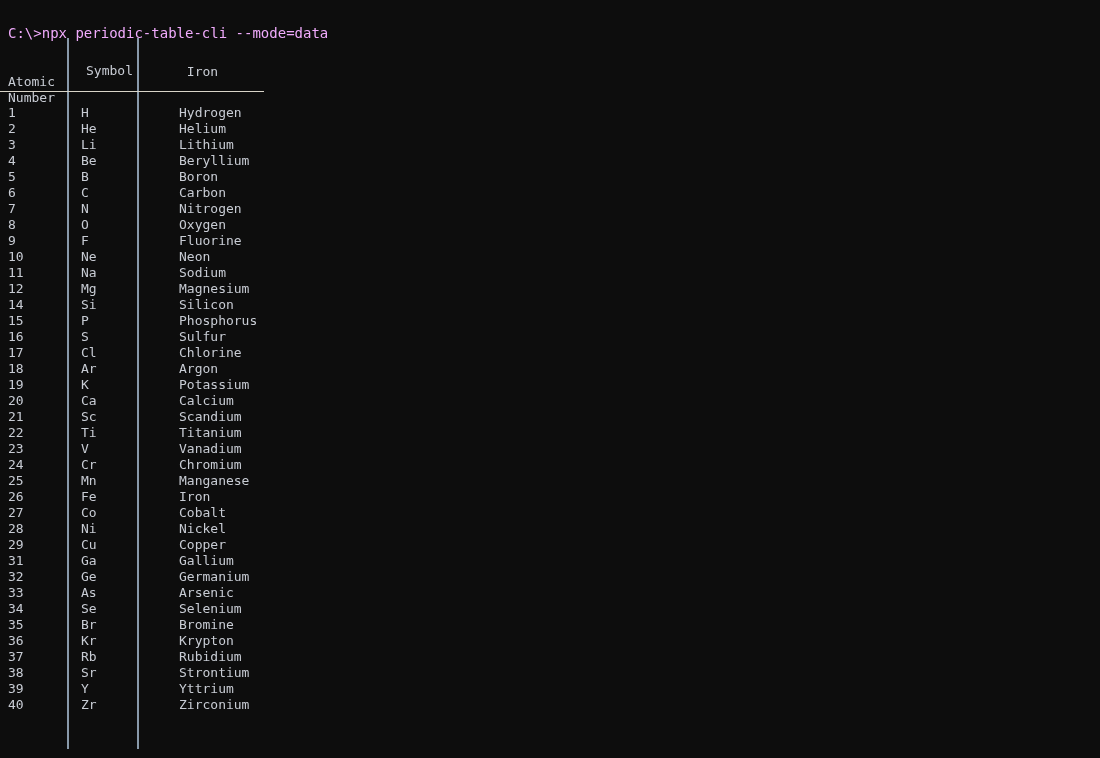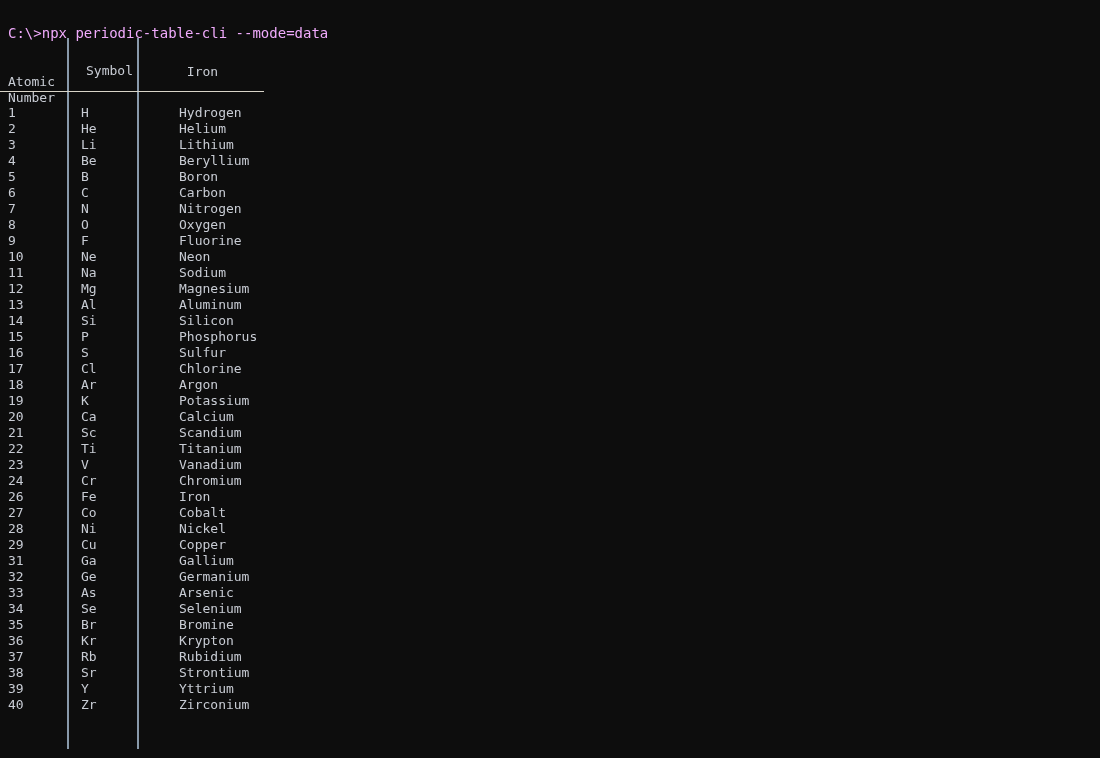--- a/index.html
+++ b/index.html
@@ -206,25 +206,20 @@
           <span class="cell-num">11</span>
           <span class="cell-sym">Na</span>
           <span class="cell-name">Sodium</span>
         </div>
         <div class="data-row">
           <span class="cell-num">12</span>
           <span class="cell-sym">Mg</span>
           <span class="cell-name">Magnesium</span>
         </div>
         <div class="data-row">
-          <span class="cell-num">13</span>
-          <span class="cell-sym">Al</span>
-          <span class="cell-name">Aluminum</span>
-        </div>
-        <div class="data-row">
           <span class="cell-num">14</span>
           <span class="cell-sym">Si</span>
           <span class="cell-name">Silicon</span>
         </div>
         <div class="data-row">
           <span class="cell-num">15</span>
           <span class="cell-sym">P</span>
           <span class="cell-name">Phosphorus</span>
         </div>
         <div class="data-row">
@@ -266,20 +261,25 @@
           <span class="cell-num">23</span>
           <span class="cell-sym">V</span>
           <span class="cell-name">Vanadium</span>
         </div>
         <div class="data-row">
           <span class="cell-num">24</span>
           <span class="cell-sym">Cr</span>
           <span class="cell-name">Chromium</span>
         </div>
         <div class="data-row">
+          <span class="cell-num">25</span>
+          <span class="cell-sym">Mn</span>
+          <span class="cell-name">Manganese</span>
+        </div>
+        <div class="data-row">
           <span class="cell-num">26</span>
           <span class="cell-sym">Fe</span>
           <span class="cell-name">Iron</span>
         </div>
         <div class="data-row">
           <span class="cell-num">27</span>
           <span class="cell-sym">Co</span>
           <span class="cell-name">Cobalt</span>
         </div>
         <div class="data-row">

